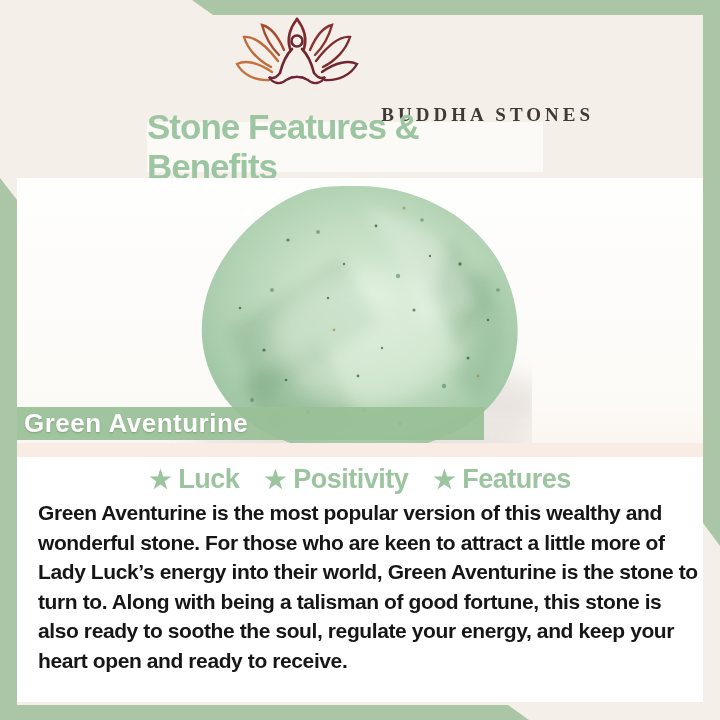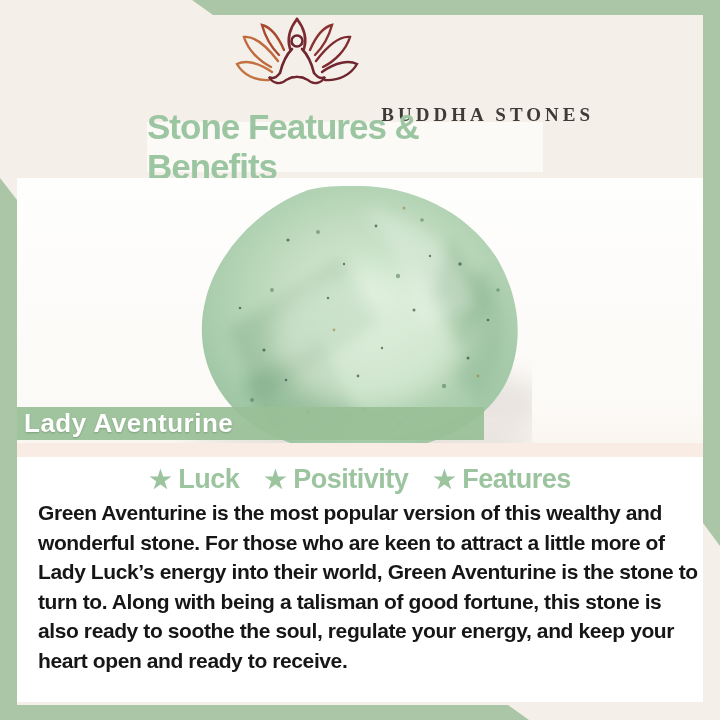--- a/index.html
+++ b/index.html
@@ -194,21 +194,21 @@
         </g>
         <g fill="#9a7a3a" opacity="0.55">
           <circle cx="236" cy="28" r="1.5"></circle>
             <circle cx="166" cy="150" r="1.4"></circle>
           <circle cx="310" cy="196" r="1.4"></circle>
         </g>
       </svg>
       <div class="photo-base"></div>
 
       <div class="stone-label">
-        <span>Lady Aventurine</span>
+        <span>Green Aventurine</span>
       </div>
     </div>
 
     <div class="benefits">
       <span class="benefit"><span class="star">★</span><span>Luck</span></span>
       <span class="benefit"><span class="star">★</span><span>Positivity</span></span>
       <span class="benefit"><span class="star">★</span><span>Features</span></span>
     </div>
 
     <p class="desc">Green Aventurine is the most popular version of this wealthy and wonderful stone. For those who are keen to attract a little more of Lady Luck’s energy into their world, Green Aventurine is the stone to turn to. Along with being a talisman of good fortune, this stone is also ready to soothe the soul, regulate your energy, and keep your heart open and ready to receive.</p>

